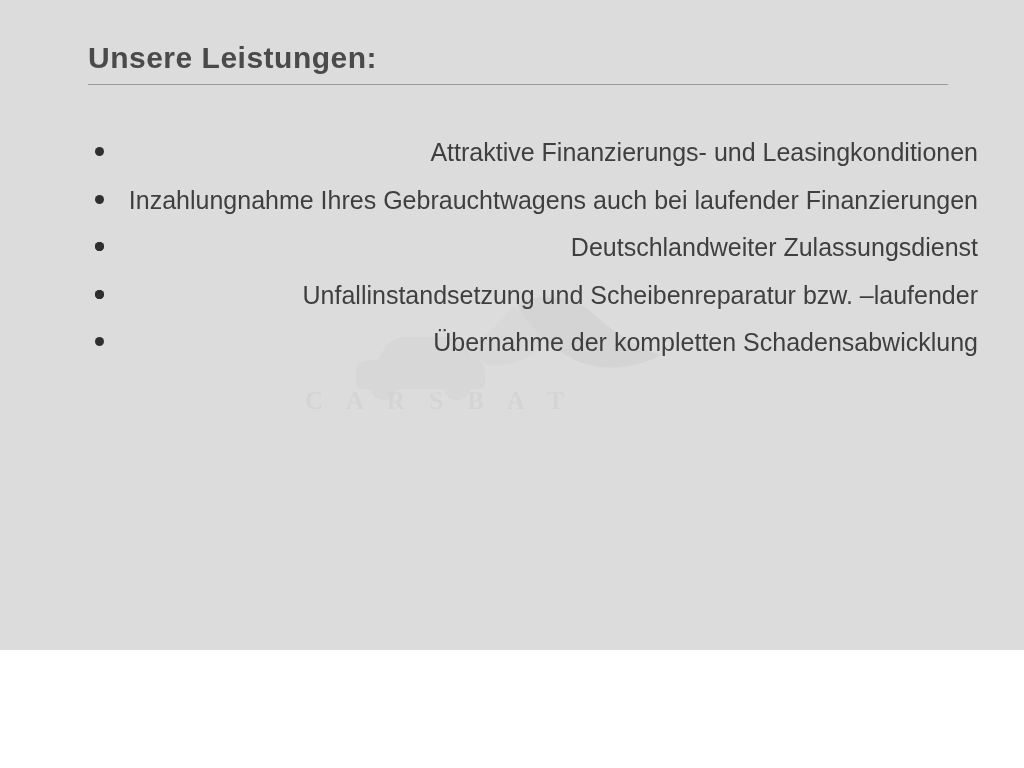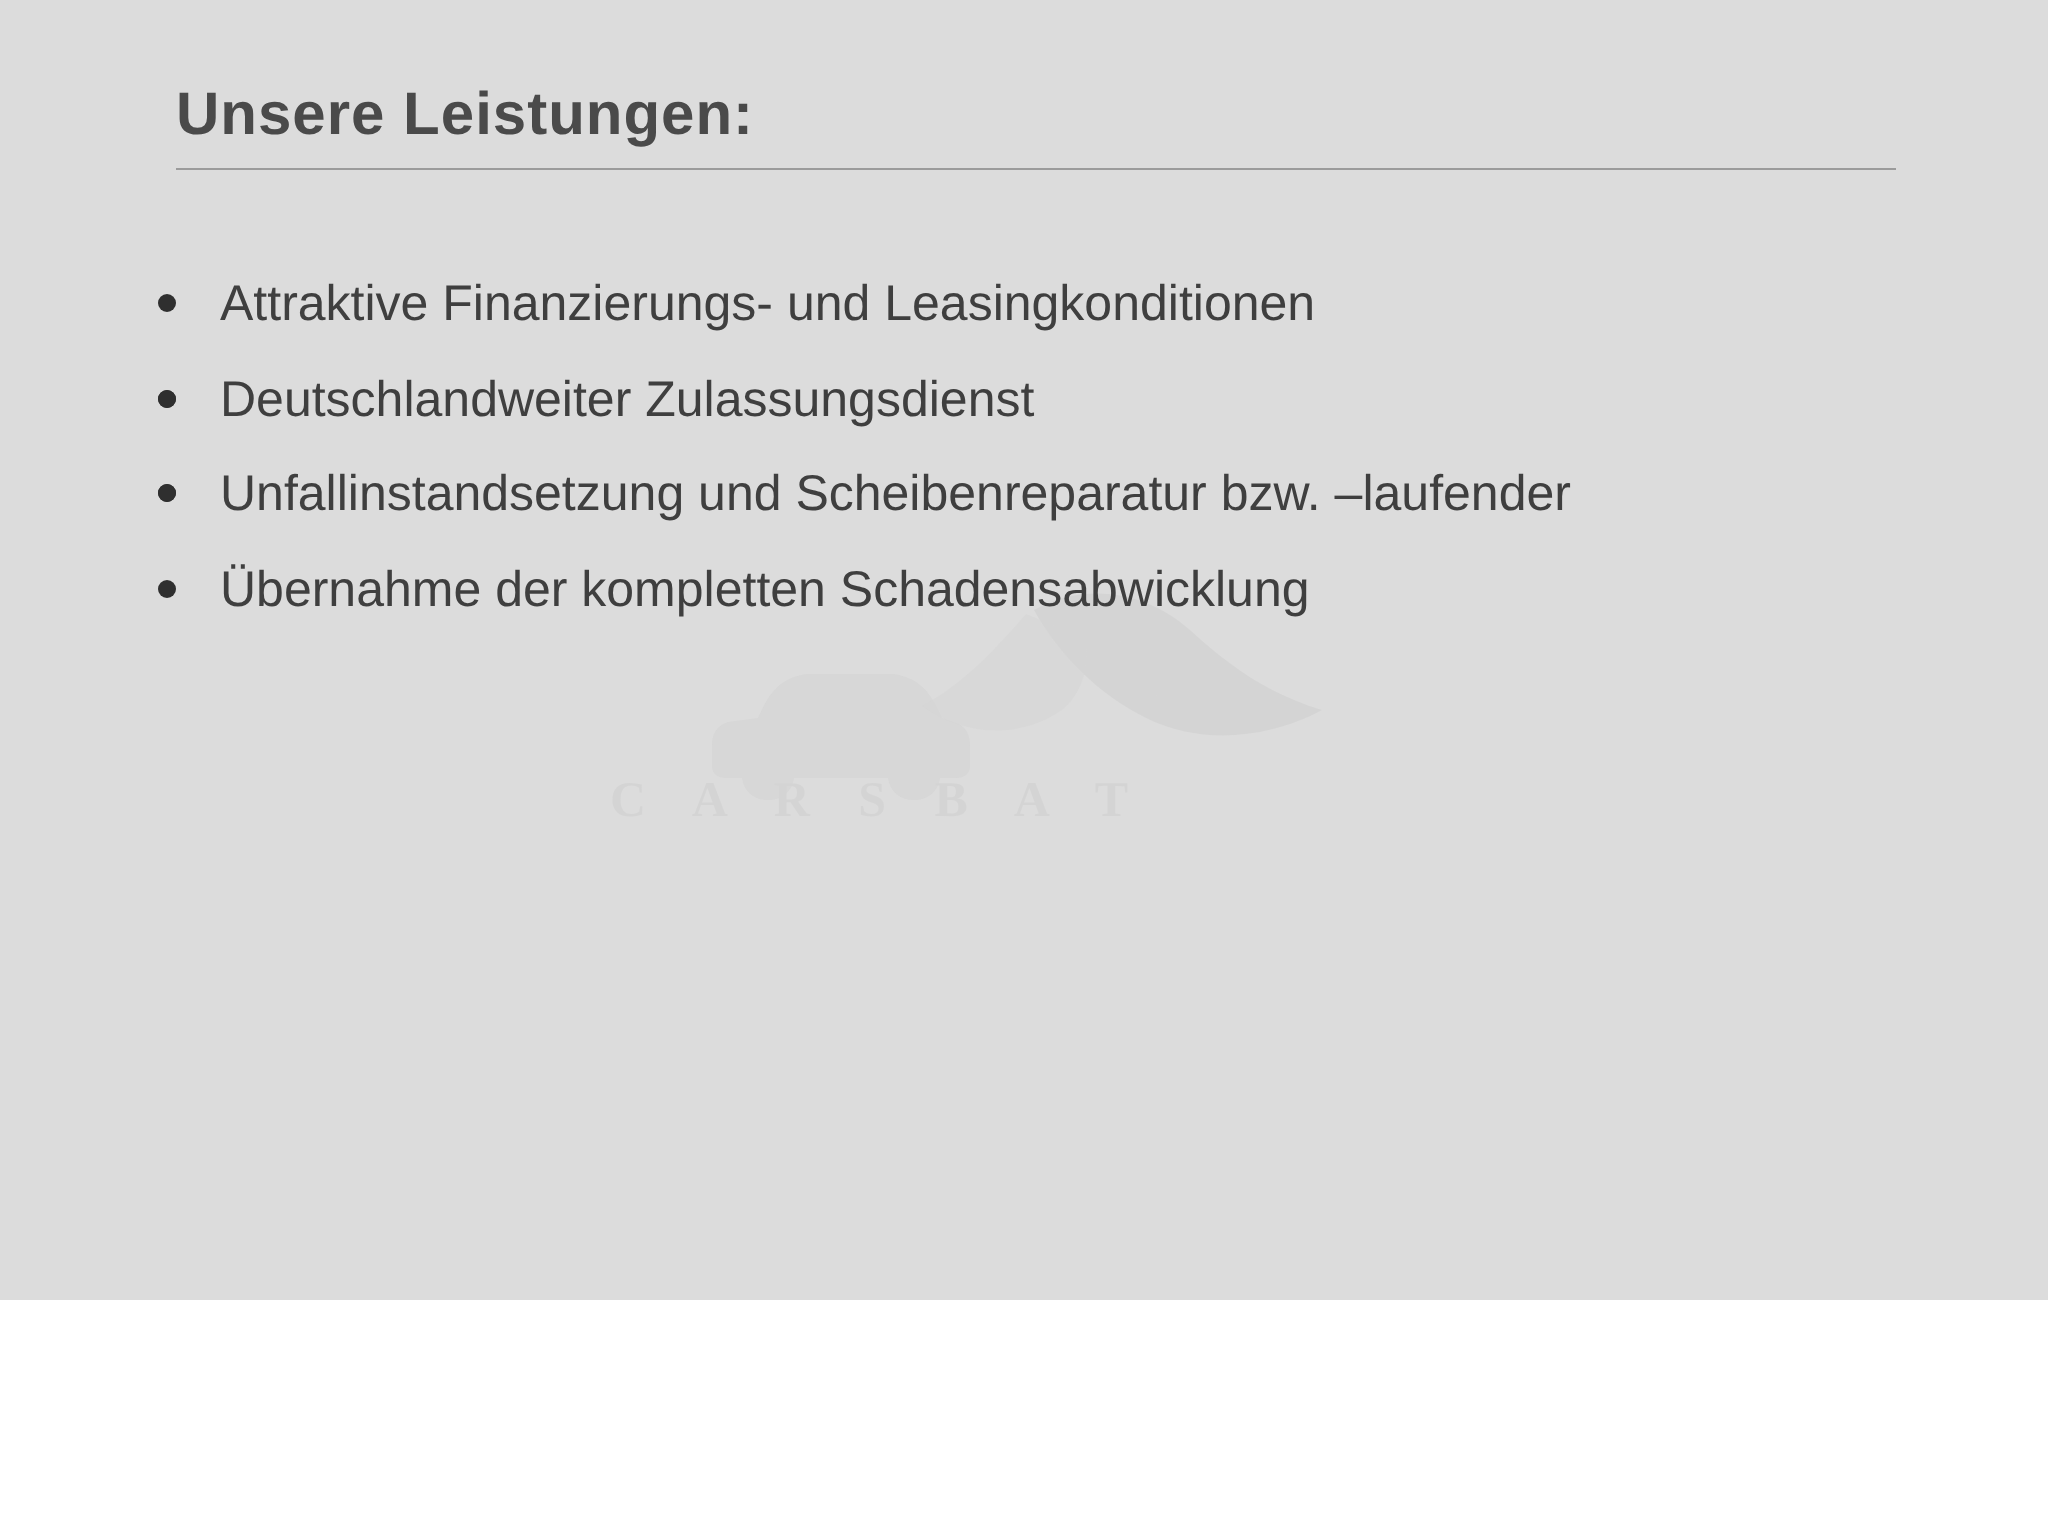--- a/index.html
+++ b/index.html
@@ -63,26 +63,27 @@
     line-height: 1.2;
     margin: 0;
   }
   .title-rule {
     margin-top: 8px;
     border-bottom: 1px solid #9b9b9b;
     width: 860px;
   }
   .bullets {
     position: absolute;
-    left: 72px;
+    left: 88px;
     top: 135px;
     width: 890px;
     list-style: none;
     margin: 0;
     padding: 0;
+    text-align: right;
   }
   .bullet {
     position: relative;
     padding-left: 38px;
     margin-bottom: 12px;
     font-size: 25px;
     line-height: 1.42;
     color: #3f3f3f;
   }
   .bullet .dot {
@@ -127,20 +128,24 @@
       <div class="title-rule"></div>
     </div>
 
     <ul class="bullets">
       <li class="bullet">
         <span class="dot"></span>
         <span>Attraktive Finanzierungs- und Leasingkonditionen</span>
       </li>
       <li class="bullet">
         <span class="dot"></span>
+        <span>Inzahlungnahme Ihres Gebrauchtwagens auch bei laufender Finanzierungen</span>
+      </li>
+      <li class="bullet">
+        <span class="dot"></span>
       </li>
       <li class="bullet">
         <span class="dot"></span>
         <span>Deutschlandweiter Zulassungsdienst</span>
       </li>
       <li class="bullet">
         <span class="dot"></span>
       </li>
       <li class="bullet">
         <span class="dot"></span>

